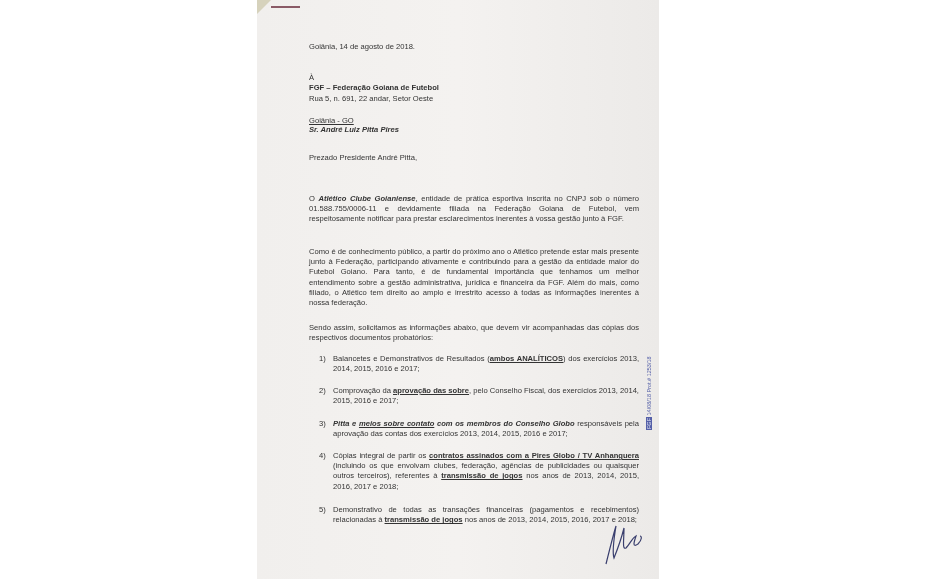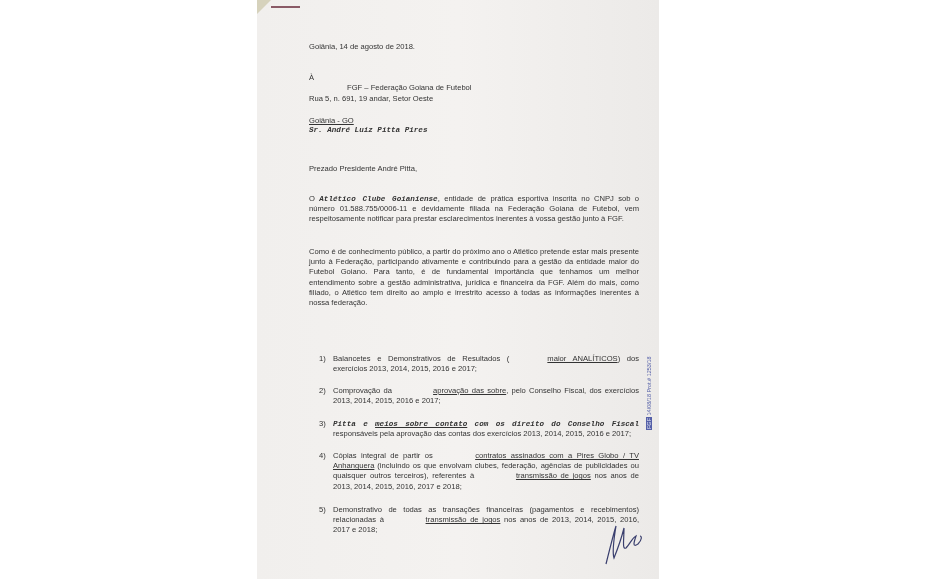--- a/index.html
+++ b/index.html
@@ -1,66 +1,67 @@
 <!DOCTYPE html>
 <html><head>
 <meta charset="utf-8">
 <style>
   html, body { margin:0; padding:0; }
   body { width:940px; height:579px; background:#ffffff; position:relative; overflow:hidden; font-family:"Liberation Sans", sans-serif; }
   .page { position:absolute; left:257px; top:0; width:402px; height:579px; background:linear-gradient(90deg,#f1efed 0%,#f4f2f0 50%,#eceae8 100%); overflow:hidden; }
   .corner { position:absolute; left:0; top:0; width:0; height:0; border-top:14px solid #d6d2bc; border-right:14px solid transparent; }
   .clip-line { position:absolute; left:14px; top:6px; width:29px; height:2px; background:#8a5a66; }
   .txt { position:absolute; left:52px; color:#333; font-size:7.6px; line-height:10.2px; }
-  .b { font-weight:normal;margin-left:38px; }
-  .bi { font-weight:bold; font-style:italic;font-family:Liberation Mono, monospace; }
+  .b { font-weight:bold; }
+  .bi { font-weight:bold; font-style:italic; }
   .u { text-decoration:underline; }
   .para { text-align:justify; width:330px; }
   .item { position:absolute; left:62px; width:320px; font-size:7.6px; line-height:10.2px; color:#333; text-align:justify; }
   .item .num { position:absolute; left:0; }
   .item .body { margin-left:14px; display:block; }
   .stamp { position:absolute; left:389px; top:350px; transform-origin:left top; transform:rotate(-90deg) translate(-80px,0); font-size:5.5px; color:#5560a8; white-space:nowrap; }
   .stamp .box { background:#5560a8; color:#e6e8f5; padding:0 1px; }
   .sig { position:absolute; left:345px; top:518px; }
 </style>
 </head>
 <body>
 
 <div class="page">
   <div class="corner"></div>
   <div class="clip-line"></div>
 
   <div class="txt" style="top:42px">Goiânia, 14 de agosto de 2018.</div>
 
   <div class="txt" style="top:73px">À</div>
   <div class="txt b" style="top:83px">FGF – Federação Goiana de Futebol</div>
-  <div class="txt" style="top:94px">Rua 5, n. 691, 19 andar, Setor Oeste</div>
+  <div class="txt" style="top:94px">Rua 5, n. 691, 22 andar, Setor Oeste</div>
   <div class="txt u" style="top:116px">Goiânia - GO</div>
   <div class="txt bi" style="top:125px">Sr. André Luiz Pitta Pires</div>
 
-  <div class="txt" style="top:164px">Prezado Presidente André Pitta,</div>
+  <div class="txt" style="top:153px">Prezado Presidente André Pitta,</div>
 
   <div class="txt para" style="top:194px"><span>O </span><span class="bi">Atlético Clube Goianiense</span><span>, entidade de prática esportiva inscrita no CNPJ sob o número 01.588.755/0006-11 e devidamente filiada na Federação Goiana de Futebol, vem respeitosamente notificar para prestar esclarecimentos inerentes à vossa gestão junto à FGF.</span></div>
 
   <div class="txt para" style="top:247px">Como é de conhecimento público, a partir do próximo ano o Atlético pretende estar mais presente junto à Federação, participando ativamente e contribuindo para a gestão da entidade maior do Futebol Goiano. Para tanto, é de fundamental importância que tenhamos um melhor entendimento sobre a gestão administrativa, jurídica e financeira da FGF. Além do mais, como filiado, o Atlético tem direito ao amplo e irrestrito acesso à todas as informações inerentes à nossa federação.</div>
 
+  <div class="txt para" style="top:323px">Sendo assim, solicitamos as informações abaixo, que devem vir acompanhadas das cópias dos respectivos documentos probatórios:</div>
 
   <div class="item" style="top:354px">
     <span class="num">1)</span>
-    <span class="body"><span>Balancetes e Demonstrativos de Resultados (</span><span class="b u">maior ANALÍTICOS</span><span>) dos exercícios 2013, 2014, 2015, 2016 e 2017;</span></span>
+    <span class="body"><span>Balancetes e Demonstrativos de Resultados (</span><span class="b u">ambos ANALÍTICOS</span><span>) dos exercícios 2013, 2014, 2015, 2016 e 2017;</span></span>
   </div>
 
   <div class="item" style="top:386px">
     <span class="num">2)</span>
     <span class="body"><span>Comprovação da </span><span class="b u">aprovação das sobre</span><span>, pelo Conselho Fiscal, dos exercícios 2013, 2014, 2015, 2016 e 2017;</span></span>
   </div>
 
   <div class="item" style="top:419px">
     <span class="num">3)</span>
-    <span class="body"><span class="bi">Pitta e </span><span class="bi u">meios sobre contato</span><span class="bi"> com os direito do Conselho Fiscal</span><span> responsáveis pela aprovação das contas dos exercícios 2013, 2014, 2015, 2016 e 2017;</span></span>
+    <span class="body"><span class="bi">Pitta e </span><span class="bi u">meios sobre contato</span><span class="bi"> com os membros do Conselho Globo</span><span> responsáveis pela aprovação das contas dos exercícios 2013, 2014, 2015, 2016 e 2017;</span></span>
   </div>
 
   <div class="item" style="top:451px">
     <span class="num">4)</span>
     <span class="body"><span>Cópias integral de partir os </span><span class="b u">contratos assinados com a Pires Globo / TV Anhanguera</span><span> (incluindo os que envolvam clubes, federação, agências de publicidades ou quaisquer outros terceiros), referentes à </span><span class="b u">transmissão de jogos</span><span> nos anos de 2013, 2014, 2015, 2016, 2017 e 2018;</span></span>
   </div>
 
   <div class="item" style="top:505px">
     <span class="num">5)</span>
     <span class="body"><span>Demonstrativo de todas as transações financeiras (pagamentos e recebimentos) relacionadas à </span><span class="b u">transmissão de jogos</span><span> nos anos de 2013, 2014, 2015, 2016, 2017 e 2018;</span></span>

